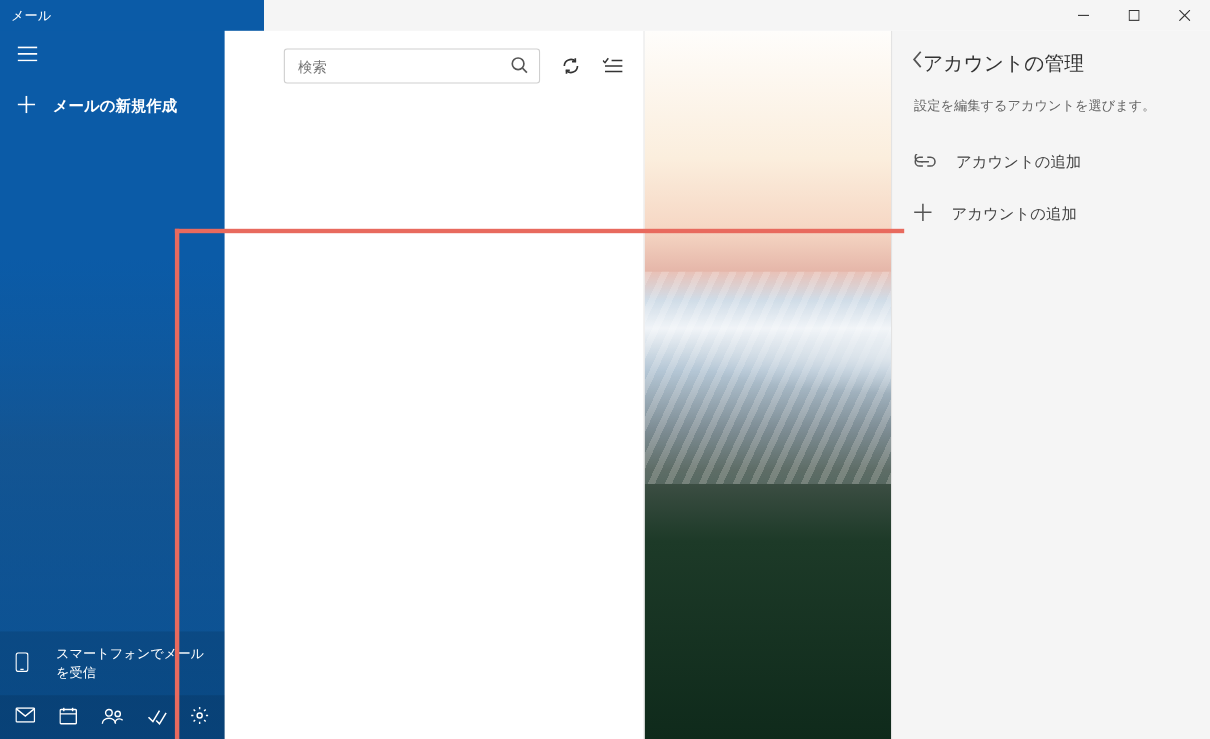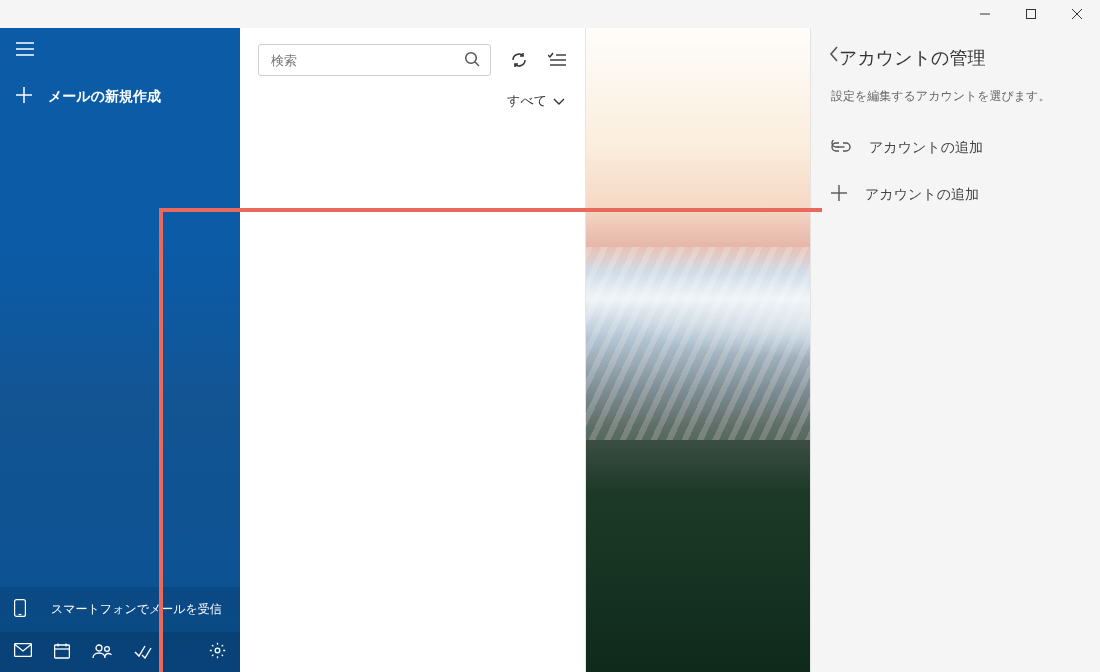--- a/index.html
+++ b/index.html
@@ -5,21 +5,21 @@
   html,body{margin:0;padding:0;height:100%;width:100%;font-family:"Yu Gothic UI","Segoe UI",sans-serif;font-size:13px;color:#333;box-sizing:border-box;}
   *,*:before,*:after{box-sizing:inherit;}
   .app{width:1100px;height:672px;position:relative;overflow:hidden;background:#fff;}
   
   .titlebar{position:absolute;top:0;left:0;right:0;height:28px;display:flex;align-items:stretch;z-index:5;}
   .titlebar-left{width:240px;background:#0b5ba7;display:flex;align-items:center;padding-left:10px;color:#fff;font-size:12px;}
   .titlebar-right{flex:1;background:#f5f5f5;display:flex;justify-content:flex-end;align-items:stretch;}
   .win-btn{width:46px;display:flex;align-items:center;justify-content:center;color:#333;font-size:10px;}
   .win-btn svg{stroke:#333;}
   
-  .sidebar{position:absolute;top:0;left:0;width:240px;height:100%;background:#0b5ba7;color:#fff;padding-top:28px;
+  .sidebar{position:absolute;top:0;left:0;width:204px;height:100%;background:#0b5ba7;color:#fff;padding-top:28px;
     display:flex;flex-direction:column;
     background:linear-gradient(rgba(11,91,167,0.95),rgba(11,91,167,0.55) 60%,rgba(11,91,167,0.75)), linear-gradient(180deg,#0b5ba7 0%,#0b5ba7 35%,#1d4d7a 60%,#0b3a63 100%);
   }
   .sb-ham{padding:14px 16px;}
   .sb-ham svg{stroke:#fff;}
   .sb-item{display:flex;align-items:center;padding:14px 16px;gap:16px;}
   .sb-item .lbl{font-size:14px;font-weight:600;}
   .sb-item svg{stroke:#fff;fill:none;}
   .sb-spacer{flex:1;}
   .sb-promo{display:flex;align-items:center;gap:25px;padding:12px 14px;font-size:12px;background:rgba(0,0,0,0.1);}
@@ -57,20 +57,21 @@
   
   .anno-v{position:absolute;left:159px;top:208px;width:4px;height:464px;background:#e86a5e;z-index:20;}
   .anno-h{position:absolute;left:159px;top:208px;height:4px;width:663px;background:#e86a5e;z-index:20;}
 </style>
 </head>
 <body>
 
 <div class="app">
 
   <div class="titlebar">
+    <div class="titlebar-left">メール</div>
     <div class="titlebar-right">
       <div class="win-btn">
         <svg width="10" height="10" viewBox="0 0 10 10" stroke-width="1" fill="none">
             <line x1="0" y1="5" x2="10" y2="5"></line>
           </svg>
       </div>
       <div class="win-btn">
         <svg width="10" height="10" viewBox="0 0 10 10" stroke-width="1" fill="none">
             <rect x="0.5" y="0.5" width="9" height="9"></rect>
           </svg>
@@ -175,28 +176,20 @@
       </span>
       <span class="ic">
         <svg width="18" height="16" viewBox="0 0 18 16" stroke="#333" stroke-width="1.4" fill="none">
             <path d="M0 3l2 2 3-4"></path>
             <line x1="8" y1="3" x2="18" y2="3"></line>
             <line x1="2" y1="8" x2="18" y2="8"></line>
             <line x1="2" y1="13" x2="18" y2="13"></line>
           </svg>
       </span>
     </div>
-    <div class="list-filter">
-      <span>すべて</span>
-      <span>
-        <svg width="12" height="8" viewBox="0 0 12 8" stroke="#333" stroke-width="1.4" fill="none">
-            <path d="M1 1l5 5 5-5"></path>
-          </svg>
-      </span>
-    </div>
   </div>
 
   <div class="readpane">
     <div class="bg"></div>
   </div>
 
   <div class="settings">
     <div class="set-head">
       <span>
         <svg width="10" height="16" viewBox="0 0 10 16" stroke-width="1.6" fill="none">

